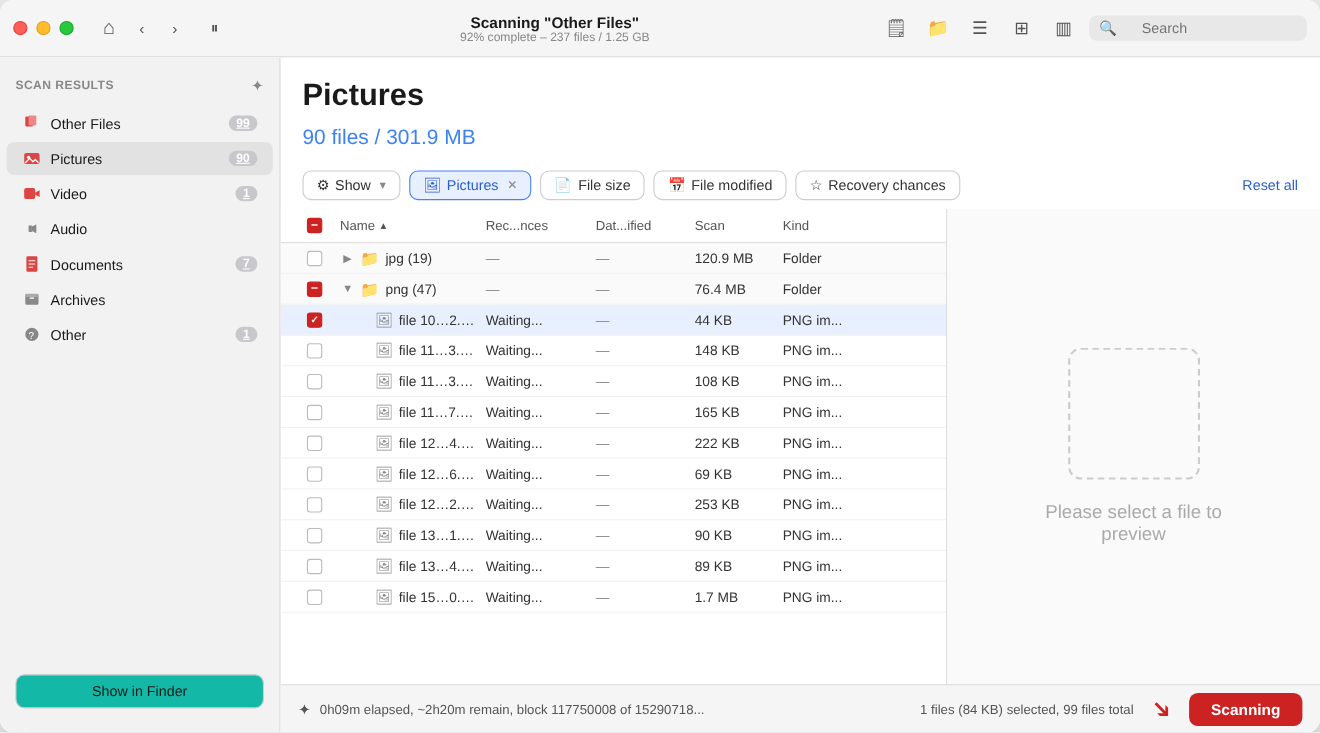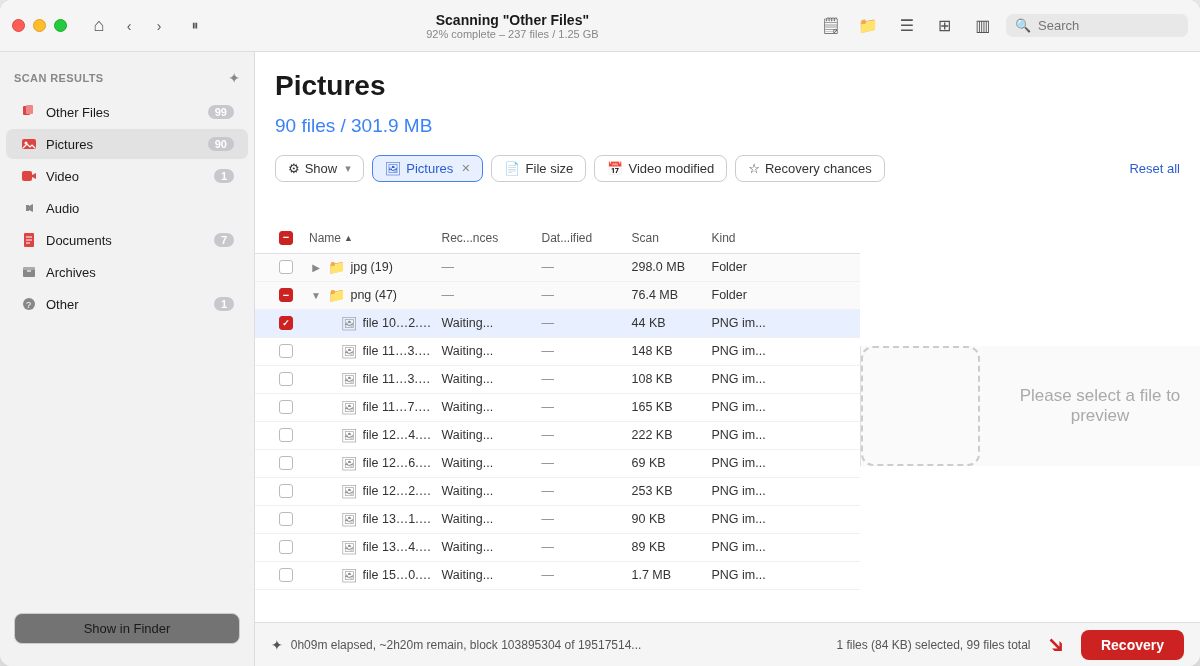--- a/index.html
+++ b/index.html
@@ -18,56 +18,56 @@
     .nav-controls { display: flex; align-items: center; gap: 2px; margin-right: 8px; }
     .nav-btn { width: 28px; height: 28px; background: none; border: none; cursor: pointer; display: flex; align-items: center; justify-content: center; border-radius: 5px; color: #555; font-size: 14px; }
     .home-btn { width: 32px; height: 32px; background: none; border: none; cursor: pointer; display: flex; align-items: center; justify-content: center; border-radius: 5px; color: #555; font-size: 18px; }
     .pause-btn { width: 28px; height: 28px; background: none; border: none; cursor: pointer; display: flex; align-items: center; justify-content: center; border-radius: 5px; color: #555; font-size: 14px; }
     .title-section { flex: 1; display: flex; flex-direction: column; align-items: center; justify-content: center; }
     .title-main { font-size: 14px; font-weight: 600; color: #1a1a1a; }
     .title-sub { font-size: 11px; color: #888; }
     .toolbar-right { display: flex; align-items: center; gap: 8px; }
     .tool-btn { width: 30px; height: 30px; background: none; border: none; cursor: pointer; display: flex; align-items: center; justify-content: center; border-radius: 5px; color: #555; font-size: 16px; }
     .search-box { display: flex; align-items: center; background: #e8e8e8; border-radius: 7px; padding: 4px 10px; gap: 6px; min-width: 180px; }
-    .search-box input { background: none; border: none; outline: none; font-size: 13px; color: #333; width: 140px; }
+    .search-box input { background: none; border: none; outline: none; font-size: 13px; color: #333; width: 140px; margin-left: 16px; }
     .search-icon-tb { color: #888; font-size: 13px; }
 
     
     .main { display: flex; flex: 1; overflow: hidden; }
 
     
     .sidebar { width: 255px; background: #f2f2f2; border-right: 1px solid #ddd; display: flex; flex-direction: column; padding: 12px 0; flex-shrink: 0; }
     .sidebar-header { display: flex; align-items: center; justify-content: space-between; padding: 6px 14px 10px 14px; }
     .sidebar-title { font-size: 11px; font-weight: 600; color: #888; text-transform: uppercase; letter-spacing: 0.4px; }
     .sidebar-spinner { color: #888; font-size: 14px; animation: spin 1s linear infinite; }
     @keyframes spin { from { transform: rotate(0deg); } to { transform: rotate(360deg); } }
     .sidebar-item { display: flex; align-items: center; padding: 6px 14px; gap: 8px; cursor: pointer; border-radius: 7px; margin: 1px 6px; }
     .sidebar-item.active { background: #e2e2e2; }
     .sidebar-item-icon { width: 18px; height: 18px; display: flex; align-items: center; justify-content: center; flex-shrink: 0; }
     .sidebar-item-label { flex: 1; font-size: 13px; color: #1a1a1a; }
-    .sidebar-badge { background: #c7c7cc; color: #fff; font-size: 11px; font-weight: 600; padding: 1px 7px; border-radius: 10px; min-width: 20px; text-align: center; }
+    .sidebar-badge { background: #c7c7cc; color: #fff; font-size: 11px; font-weight: 600; padding: 1px 7px; border-radius: 10px; min-width: 20px; text-align: center; text-decoration: underline; }
     .sidebar-bottom { margin-top: auto; padding: 10px 14px; }
-    .show-finder-btn { width: 100%; padding: 7px 12px; background: #737373; border: 1px solid #ccc; border-radius: 8px; font-size: 13px; font-weight: 500; cursor: pointer; color: #1a1a1a; }
+    .show-finder-btn { width: 100%; padding: 7px 12px; background: #14b8a6; border: 1px solid #ccc; border-radius: 8px; font-size: 13px; font-weight: 500; cursor: pointer; color: #1a1a1a; }
 
     
     .content { flex: 1; display: flex; flex-direction: column; overflow: hidden; }
     .content-header { padding: 18px 20px 10px 20px; flex-shrink: 0; }
     .content-title { font-size: 28px; font-weight: 700; color: #1a1a1a; }
     .content-subtitle { font-size: 19px; color: #3b82f6; margin-top: 13px; }
 
     
     .filter-bar { display: flex; align-items: center; gap: 8px; padding: 8px 20px; flex-shrink: 0; flex-wrap: nowrap; }
     .filter-btn { display: flex; align-items: center; gap: 5px; padding: 5px 12px; border: 1px solid #ccc; border-radius: 8px; background: #fff; font-size: 13px; cursor: pointer; color: #333; white-space: nowrap; }
     .filter-btn.active { background: #e8f0ff; border-color: #4a80f0; color: #2a5dd0; }
     .filter-btn-close { margin-left: 3px; font-size: 11px; color: #888; }
     .filter-spacer { flex: 1; }
     .reset-all-btn { font-size: 13px; color: #2a5dd0; background: none; border: none; cursor: pointer; white-space: nowrap; }
 
     
-    .table-area { flex: 1; display: flex; overflow: hidden; align-items: center; }
+    .table-area { flex: 1; display: flex; overflow: hidden; }
     .file-table { flex: 1; overflow-y: auto; overflow-x: hidden; }
     .table-header { display: grid; grid-template-columns: 30px 1fr 100px 90px 80px 1fr; padding: 4px 20px; border-bottom: 1px solid #e0e0e0; position: sticky; top: 0; background: #fff; z-index: 10; }
     .th { font-size: 12px; color: #555; font-weight: 500; padding: 4px 4px; display: flex; align-items: center; gap: 3px; cursor: pointer; }
     .th-sort { font-size: 9px; }
     .table-row { display: grid; grid-template-columns: 30px 1fr 100px 90px 80px 1fr; padding: 2px 20px; align-items: center; border-bottom: 1px solid #f0f0f0; min-height: 28px; }
     .table-row.selected { background: #e8f0ff; }
     .table-row.folder-row { background: #fafafa; }
     .td { font-size: 12.5px; color: #333; padding: 2px 4px; display: flex; align-items: center; gap: 4px; overflow: hidden; white-space: nowrap; }
     .td-filename { gap: 5px; }
     .checkbox { width: 14px; height: 14px; border-radius: 3px; border: 1.5px solid #bbb; display: flex; align-items: center; justify-content: center; background: #fff; flex-shrink: 0; cursor: pointer; }
@@ -76,21 +76,21 @@
     .checkbox.partial { background: #cc2222; border-color: #cc2222; }
     .checkbox.partial::after { content: '−'; color: #fff; font-size: 11px; font-weight: 700; line-height: 1; }
     .folder-toggle { width: 14px; display: flex; align-items: center; justify-content: center; color: #888; font-size: 10px; cursor: pointer; flex-shrink: 0; }
     .folder-icon { font-size: 14px; color: #5b9bd5; }
     .file-icon { font-size: 13px; color: #888; }
     .file-name-text { overflow: hidden; text-overflow: ellipsis; }
     .dash-cell { color: #888; }
 
     
     .preview-panel { width: 340px; border-left: 1px solid #e0e0e0; display: flex; flex-direction: column; align-items: center; justify-content: center; background: #fafafa; flex-shrink: 0; }
-    .preview-placeholder { display: flex; flex-direction: row; align-items: center; justify-content: center; gap: 20px; }
+    .preview-placeholder { display: flex; flex-direction: column; align-items: center; justify-content: center; gap: 20px; }
     .preview-dashed-box { width: 120px; height: 120px; border: 2px dashed #ccc; border-radius: 12px; }
     .preview-text { font-size: 17px; font-weight: 500; color: #aaa; text-align: center; max-width: 200px; }
 
     
     .status-bar { height: 44px; background: #f5f5f5; border-top: 1px solid #ddd; display: flex; align-items: center; padding: 0 16px; gap: 16px; flex-shrink: 0; }
     .status-left { display: flex; align-items: center; gap: 8px; font-size: 12px; color: #555; flex: 1; }
     .status-spinner { animation: spin 1s linear infinite; font-size: 14px; }
     .status-right { font-size: 12px; color: #555; white-space: nowrap; }
     .recover-btn { background: #cc2222; color: #fff; border: none; border-radius: 8px; padding: 7px 20px; font-size: 14px; font-weight: 600; cursor: pointer; white-space: nowrap; }
 
@@ -242,21 +242,21 @@
           <span>🖼</span>
           <span>Pictures</span>
           <span class="filter-btn-close">✕</span>
         </button>
         <button class="filter-btn">
           <span>📄</span>
           <span>File size</span>
         </button>
         <button class="filter-btn">
           <span>📅</span>
-          <span>Video modified</span>
+          <span>File modified</span>
         </button>
         <button class="filter-btn">
           <span>☆</span>
           <span>Recovery chances</span>
         </button>
         <div class="filter-spacer"></div>
         <button class="reset-all-btn">Reset all</button>
       </div>
 
       <div class="table-area">
@@ -277,21 +277,21 @@
             <div class="td">
               <div class="checkbox"></div>
             </div>
             <div class="td td-filename">
               <span class="folder-toggle">▶</span>
               <span class="folder-icon">📁</span>
               <span class="file-name-text">jpg (19)</span>
             </div>
             <div class="td dash-cell">—</div>
             <div class="td dash-cell">—</div>
-            <div class="td">298.0 MB</div>
+            <div class="td">120.9 MB</div>
             <div class="td">Folder</div>
           </div>
 
           <div class="table-row folder-row" style="position:relative;">
             <div class="td">
               <div class="checkbox partial"></div>
             </div>
             <div class="td td-filename">
               <span class="folder-toggle">▼</span>
               <span class="folder-icon">📁</span>
@@ -449,22 +449,22 @@
           <div class="preview-placeholder">
             <div class="preview-dashed-box"></div>
             <div class="preview-text">Please select a file to preview</div>
           </div>
         </div>
       </div>
 
       <div class="status-bar">
         <div class="status-left">
           <span class="status-spinner">✦</span>
-          <span>0h09m elapsed, ~2h20m remain, block 103895304 of 19517514...</span>
+          <span>0h09m elapsed, ~2h20m remain, block 117750008 of 15290718...</span>
         </div>
         <div class="status-right">1 files (84 KB) selected, 99 files total</div>
 
         <span style="color:#cc2222; font-size:22px; transform: rotate(45deg); display:inline-block;">➔</span>
-        <button class="recover-btn">Recovery</button>
+        <button class="recover-btn">Scanning</button>
       </div>
     </div>
   </div>
 </div>
 
 </body></html>

